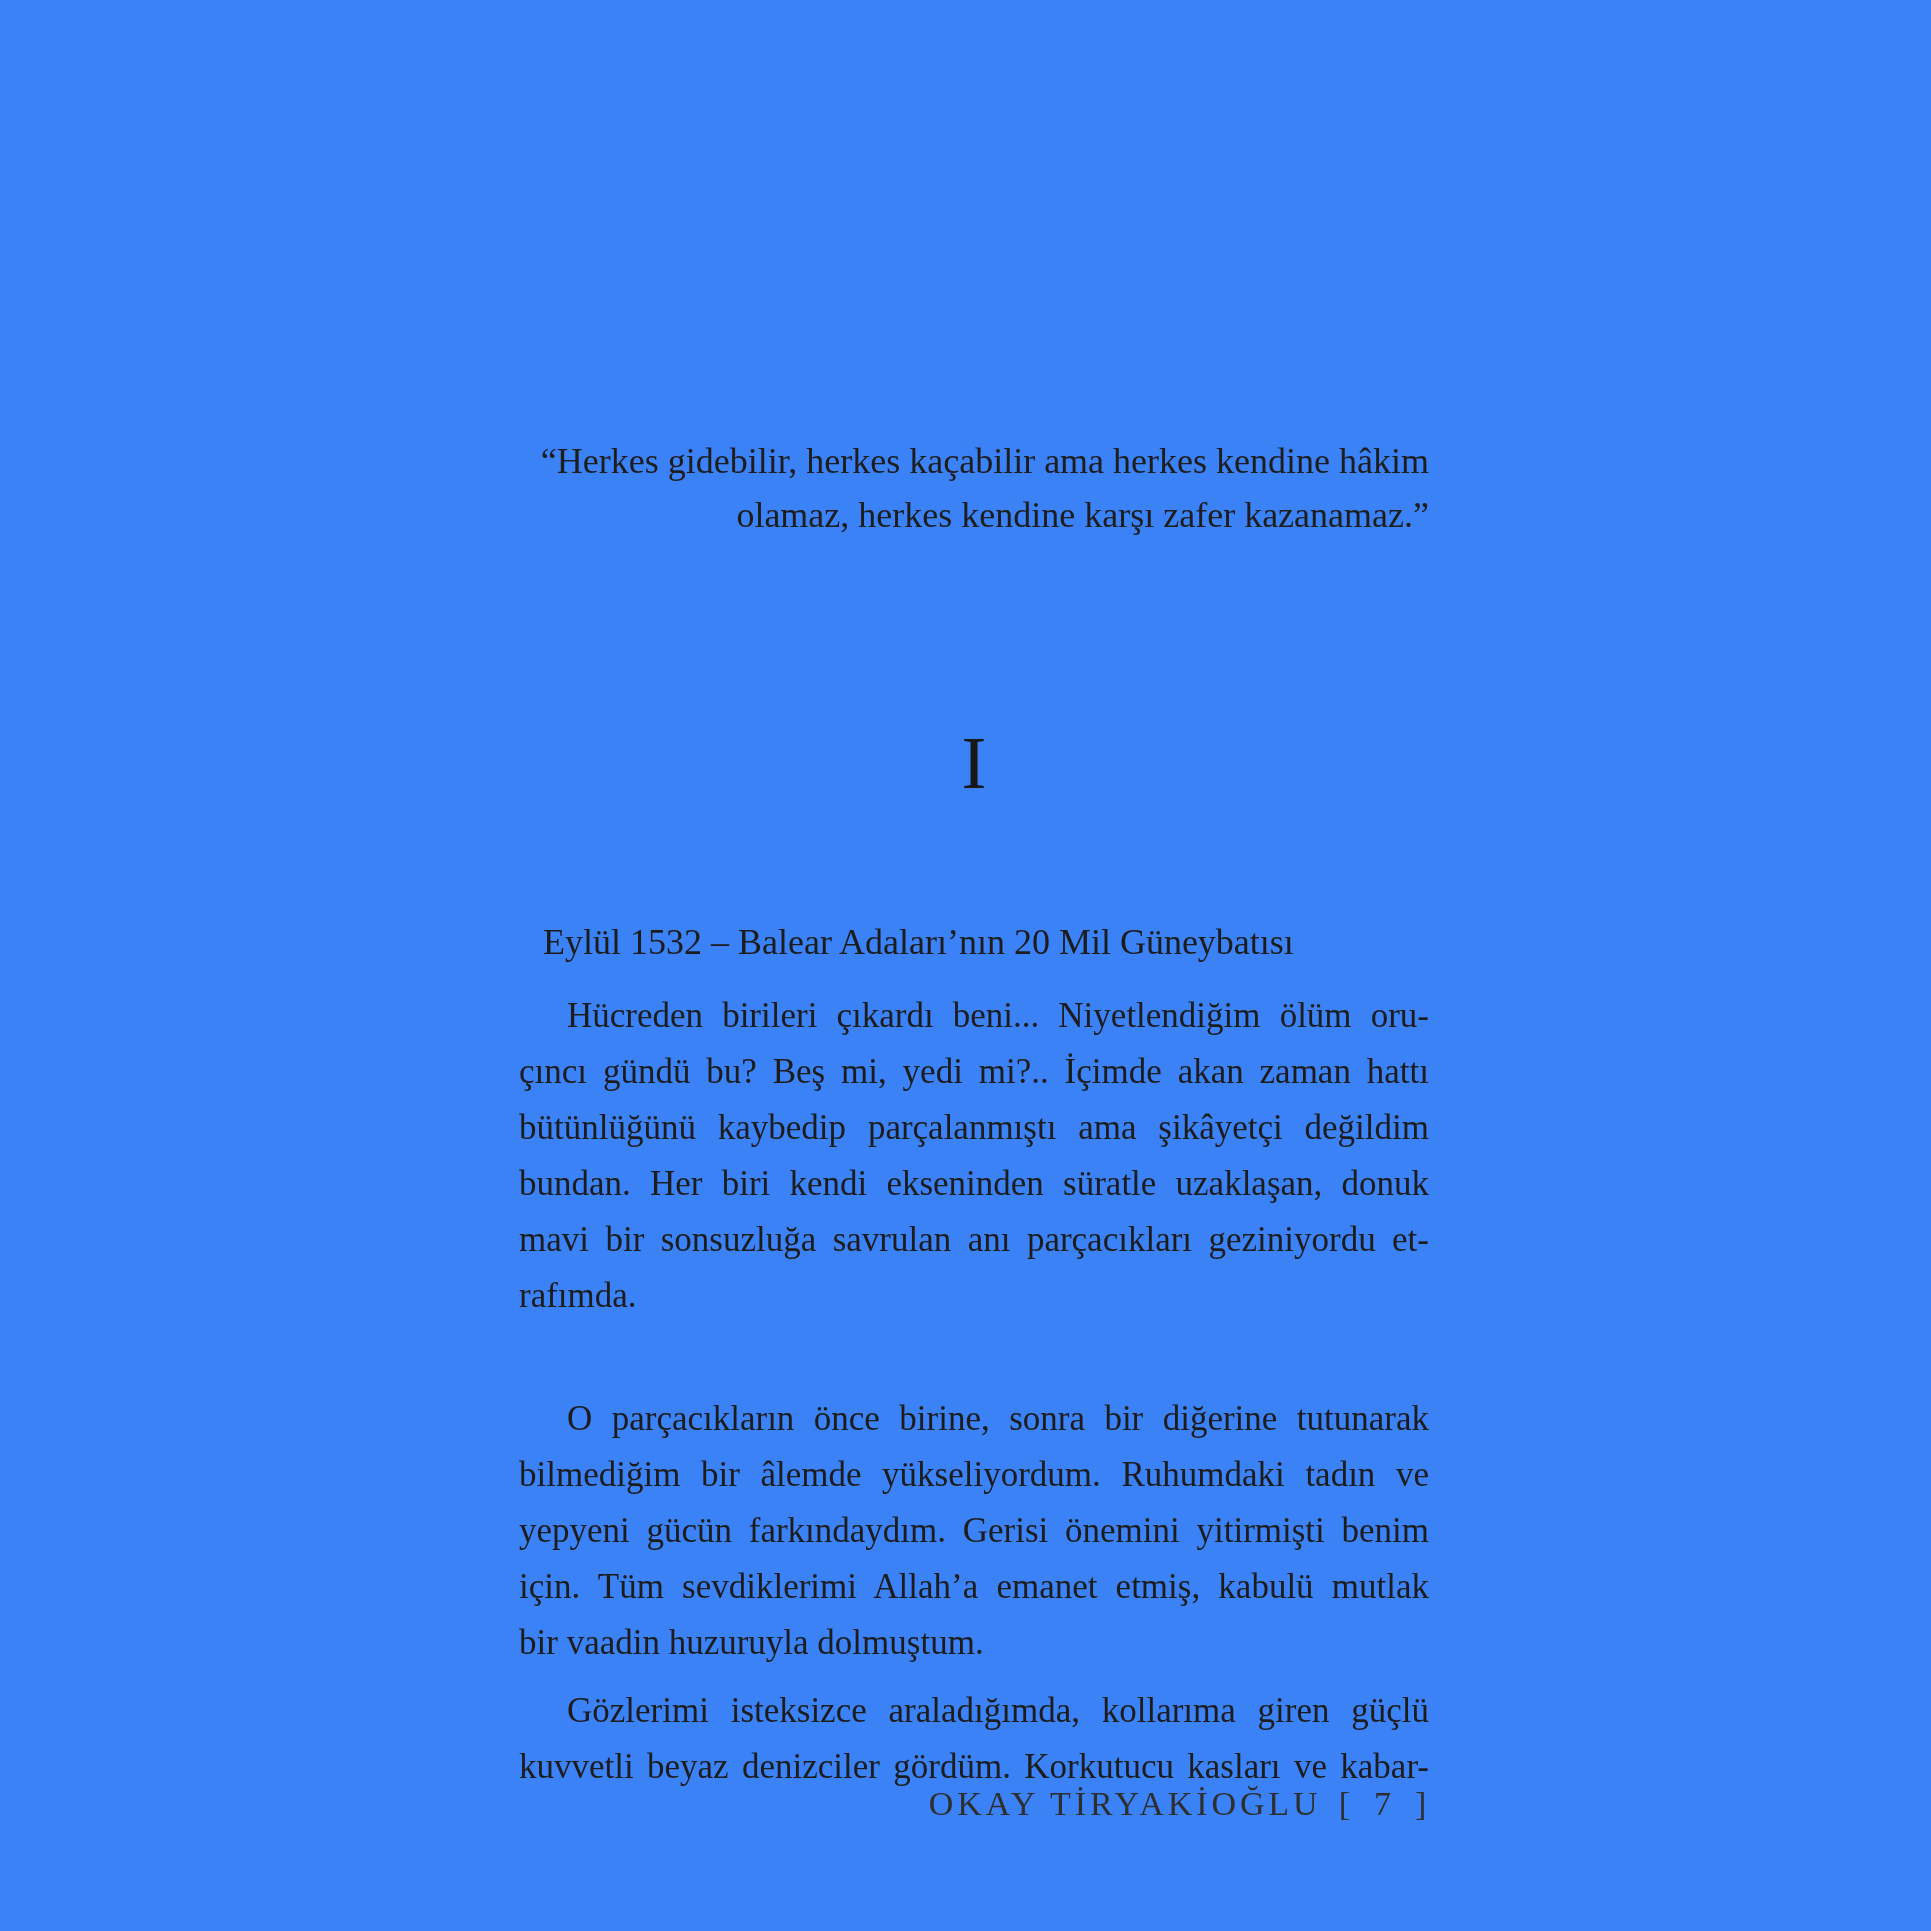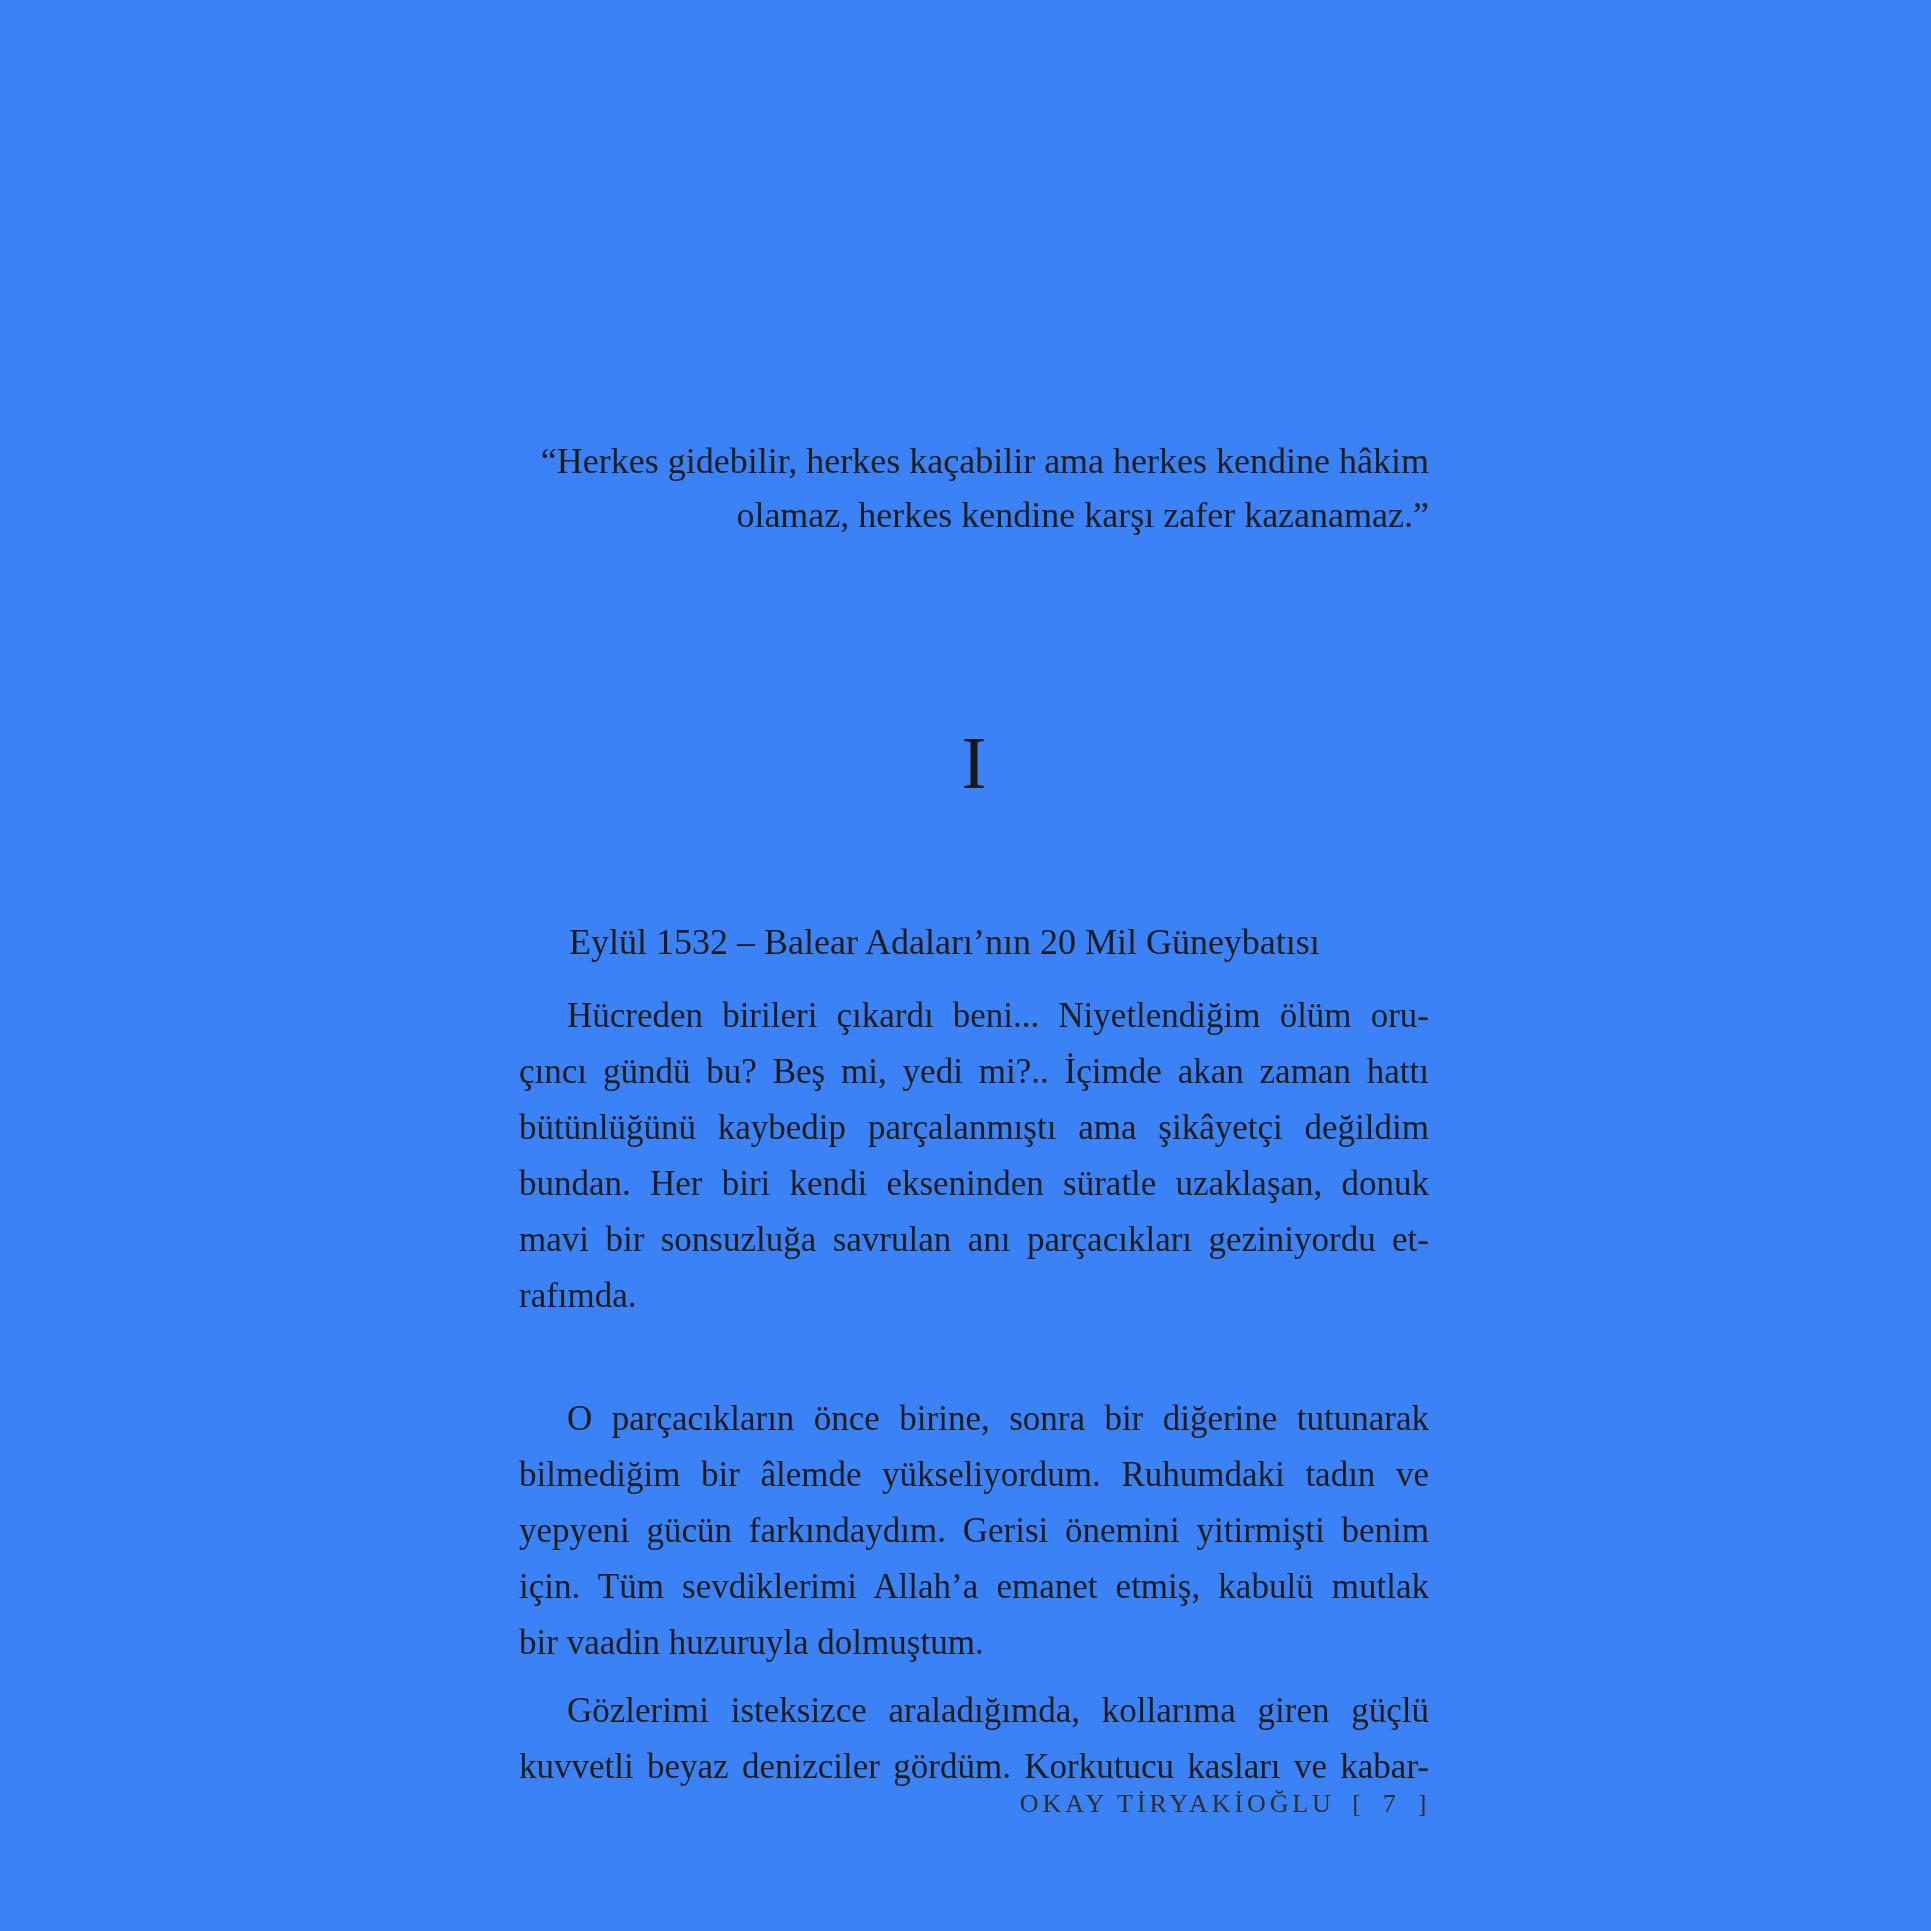--- a/index.html
+++ b/index.html
@@ -22,21 +22,21 @@
   .epigraph .attribution{ margin-top:7.7px; }
   .chapter-numeral{
     position:absolute;
     top:724px; left:519px; width:910px;
     text-align:center;
     font-size:75px; line-height:77px;
     color:#181818;
   }
   .dateline{
     position:absolute;
-    top:914px; left:521px; width:910px;
+    top:914px; left:495px; width:910px;
     padding-left:48px; box-sizing:border-box;
     font-size:36px; line-height:56px;
   }
   .body-text{
     position:absolute;
     left:519px; width:910px;
     font-size:35px; line-height:56px;
     color:#1c1c1c;
   }
   #para-1{ top:988px; }
@@ -45,21 +45,21 @@
   .line{
     text-align:justify;
     text-align-last:justify;
     white-space:normal;
   }
   .line.first{ padding-left:48px; }
   .line.last{ text-align-last:left; }
   .page-footer{
     position:absolute;
     top:1786px; right:497px;
-    font-size:26px; line-height:35px;
+    font-size:34px; line-height:35px;
     letter-spacing:3.9px;
     color:#2e2e2e;
     white-space:nowrap;
   }
   .page-footer .folio{ margin-left:17.4px; letter-spacing:7.7px; }
 </style>
 </head>
 <body>
 
 <div class="page">

